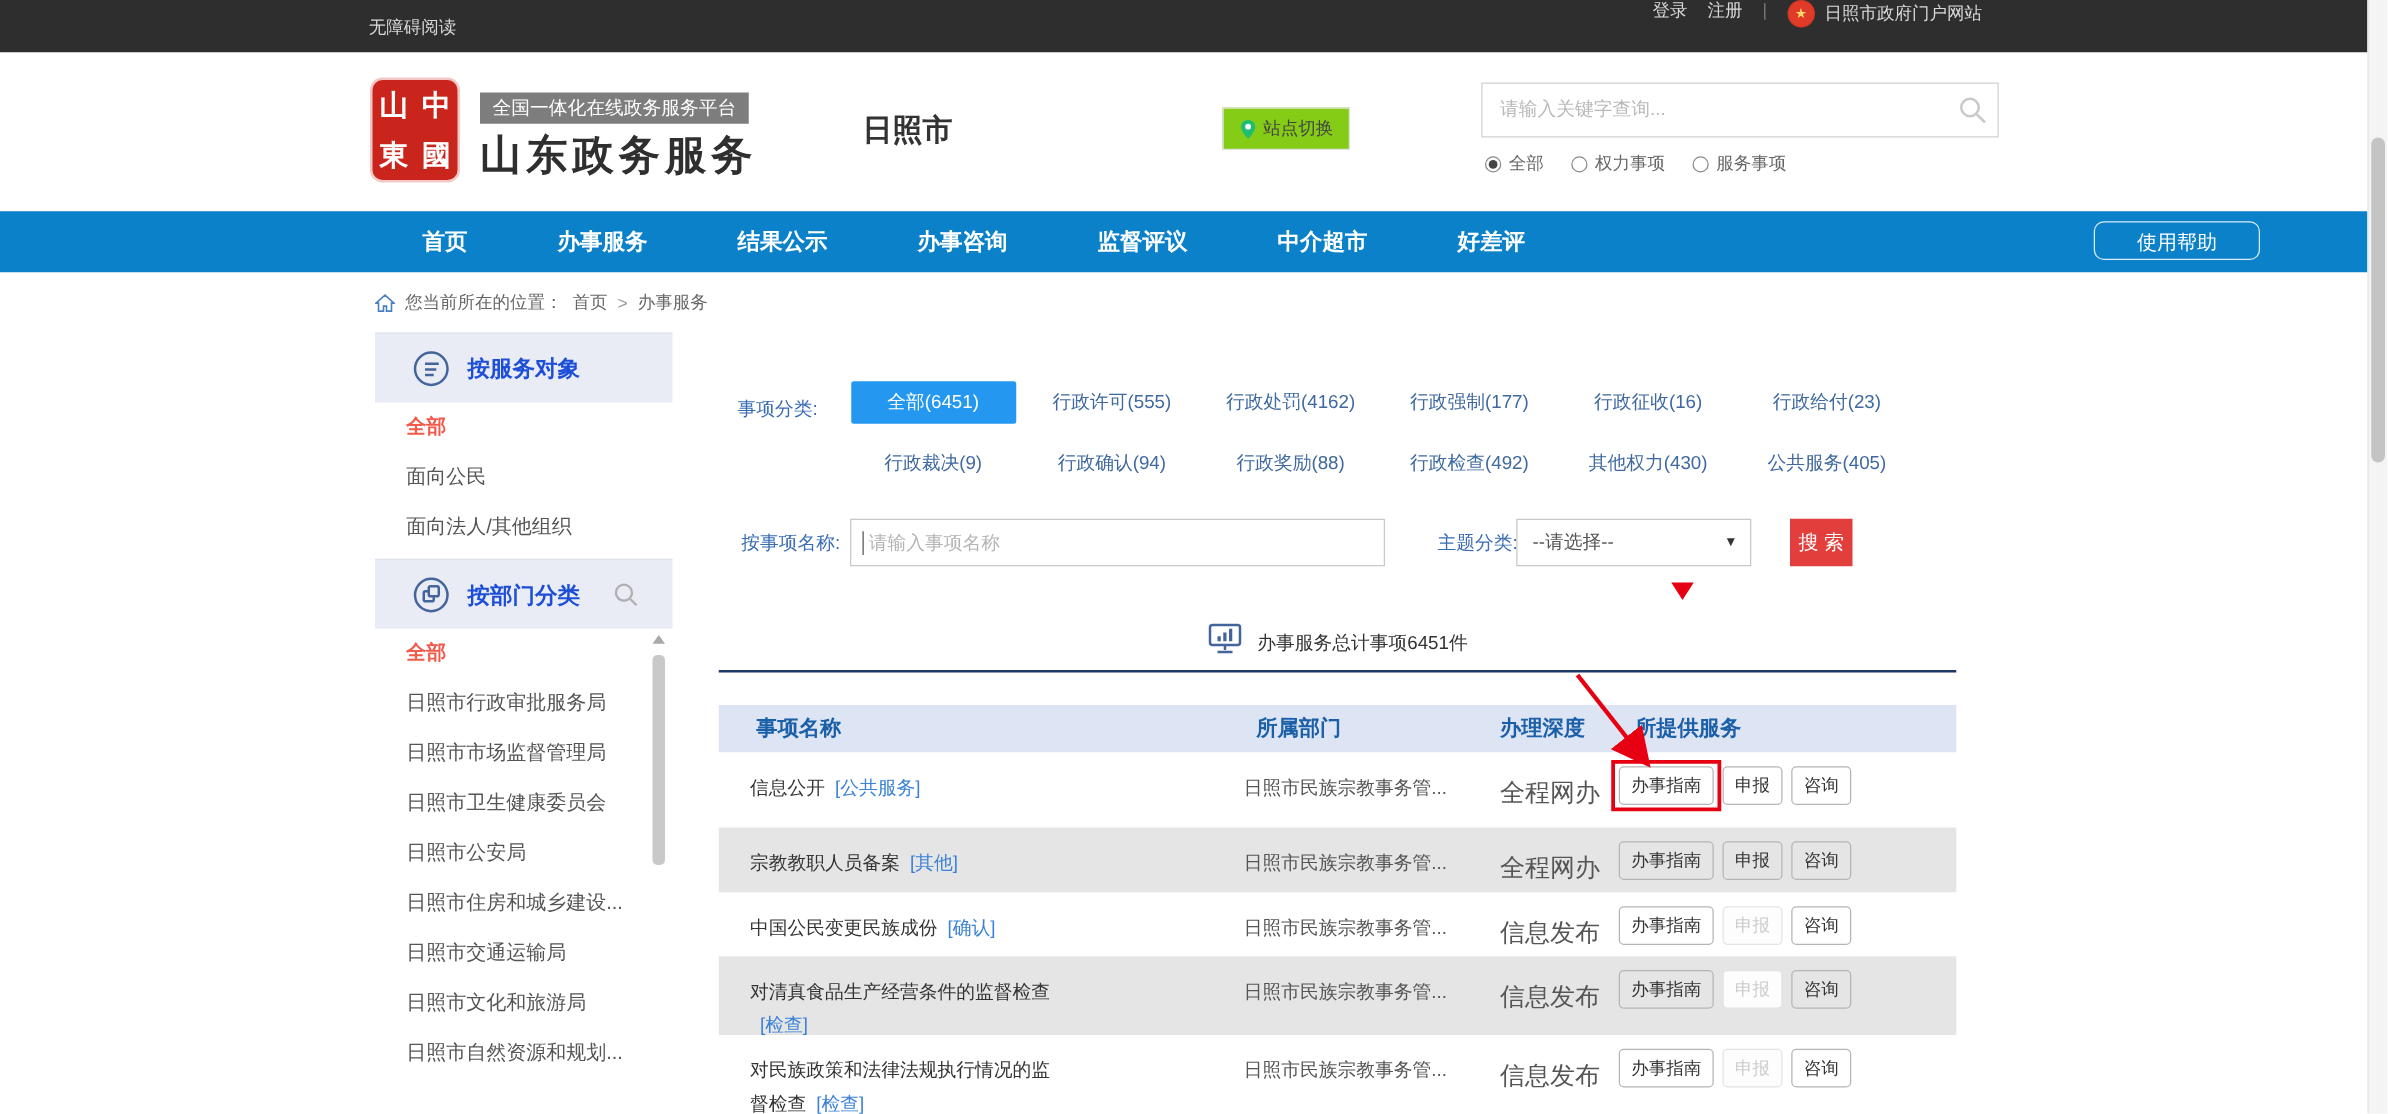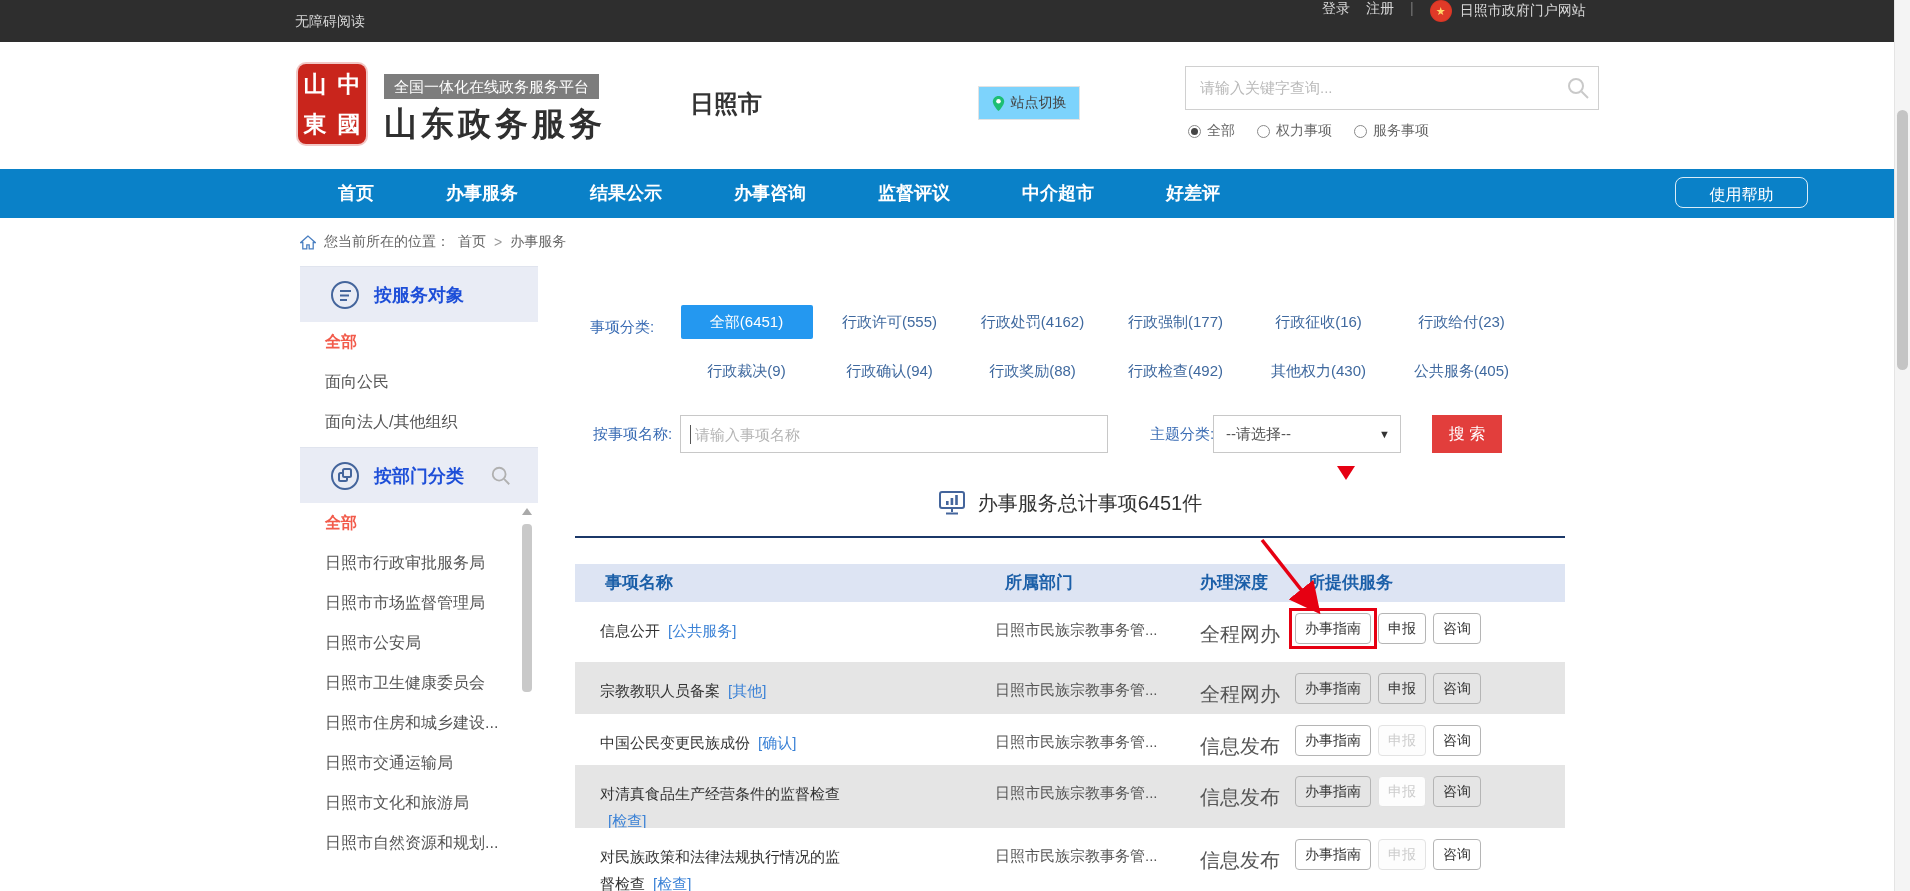--- a/index.html
+++ b/index.html
@@ -15,21 +15,21 @@
   .emblem{width:22px;height:22px;border-radius:50%;background:radial-gradient(#e03a28 60%,#b02015);display:flex;align-items:center;justify-content:center;color:#ffd76a;font-size:11px;line-height:1}
 
   
   .hdr{position:absolute;left:0;top:42px;width:1894px;height:127px;background:#fff}
   .seal{position:absolute;left:298px;top:22px;width:68px;height:80px;background:#c9251c;border-radius:8px;
         display:grid;grid-template-columns:1fr 1fr;grid-template-rows:1fr 1fr;align-items:center;justify-items:center;
         color:#fff;font-size:23px;font-weight:bold;box-shadow:0 0 0 2px rgba(201,37,28,.25)}
   .badge{position:absolute;left:384px;top:32px;height:25px;line-height:25px;background:#7d7d7d;color:#fff;font-size:15px;padding:0 10px}
   .brand{position:absolute;left:384px;top:60px;font-size:33px;font-weight:bold;color:#2f2f2f;letter-spacing:4px}
   .city{position:absolute;left:690px;top:46px;font-size:24px;font-weight:bold;color:#333}
-  .siteswitch{position:absolute;left:978px;top:44px;width:100px;height:32px;background:#7dd3fc;border:1px solid #e3e3e3;
+  .siteswitch{position:absolute;left:978px;top:44px;width:100px;height:32px;background:#84cc16;border:1px solid #e3e3e3;
               display:flex;align-items:center;justify-content:center;gap:6px;font-size:14px;color:#444;cursor:pointer}
   .bigsearch{position:absolute;left:1185px;top:24px;width:412px;height:42px;border:1px solid #d0d0d0;background:#fff}
   .bigsearch input{position:absolute;left:0;top:0;width:370px;height:40px;border:0;outline:none;padding:0 0 0 14px;font-size:15px;color:#333;background:transparent}
   .bigsearch input::placeholder{color:#b9b9b9}
   .bigsearch .mag{position:absolute;right:8px;top:9px}
   .scopes{position:absolute;left:1188px;top:80px;display:flex;align-items:center;gap:22px;font-size:14px;color:#666}
   .scope{display:flex;align-items:center;gap:6px;cursor:pointer}
   .radio{width:13px;height:13px;border:1px solid #8a8a8a;border-radius:50%;box-sizing:border-box;background:#fff}
   .radio.checked{position:relative}
   .radio.checked::after{content:'';position:absolute;left:2px;top:2px;width:7px;height:7px;border-radius:50%;background:#444}
@@ -74,23 +74,23 @@
   .searchrow{position:absolute;left:0;top:149px;width:990px;height:38px}
   .searchrow .nlbl{position:absolute;left:18px;top:10px}
   .nameinputwrap{position:absolute;left:105px;top:0;width:428px;height:38px;border:1px solid #c8c8c8;box-sizing:border-box;background:#fff}
   .nameinputwrap input{width:100%;height:100%;border:0;outline:none;padding:0 0 0 14px;font-size:15px;color:#333;box-sizing:border-box;background:transparent}
   .nameinputwrap input::placeholder{color:#b5b5b5}
   .caret{position:absolute;left:9px;top:9px;width:1px;height:19px;background:#555}
   .searchrow .tlbl{position:absolute;left:575px;top:10px}
   .select{position:absolute;left:638px;top:0;width:188px;height:38px;border:1px solid #c8c8c8;box-sizing:border-box;background:#fff;cursor:pointer}
   .select .val{position:absolute;left:12px;top:0;line-height:36px;font-size:15px;color:#555}
   .select .arr{position:absolute;right:10px;top:0;line-height:36px;font-size:11px;color:#333}
-  .sbtn{position:absolute;left:857px;top:0;width:70px;height:38px;background:#e23e3c;color:#fff;border:0;font-size:16px;cursor:pointer;font-family:inherit}
-
-  .totalrow{position:absolute;left:0;top:224px;width:990px;height:34px;display:flex;align-items:flex-start;justify-content:center;gap:12px;font-size:20px;color:#333}
+  .sbtn{position:absolute;left:857px;top:0;width:50px;height:38px;background:#e23e3c;color:#fff;border:0;font-size:16px;cursor:pointer;font-family:inherit}
+
+  .totalrow{position:absolute;left:0;top:224px;width:990px;height:34px;display:flex;align-items:flex-end;justify-content:center;gap:12px;font-size:15px;color:#333}
   .divider{position:absolute;left:0;top:270px;width:990px;height:2px;background:#1b3868}
 
   
   .table{position:absolute;left:0;top:298px;width:990px}
   .thead{position:relative;height:38px;background:#dde4f3}
   .thead .c{position:absolute;top:0;line-height:38px;font-size:17px;font-weight:bold;color:#1b5fa8}
   .c1{left:30px}.c2{left:430px}.c3{left:625px}.c4{left:733px}
   .trow{position:relative;background:#fff}
   .trow.alt{background:#e5e5e5}
   .trow .name{position:absolute;left:25px;top:15px;width:245px;font-size:15px;color:#333;line-height:27px}
@@ -227,22 +227,22 @@
       <svg width="22" height="22" viewBox="0 0 24 24">
           <circle cx="10" cy="10" r="7" fill="none" stroke="#b0b0b0" stroke-width="2"></circle>
           <line x1="15.5" y1="15.5" x2="21" y2="21" stroke="#b0b0b0" stroke-width="2"></line>
         </svg>
     </span>
   </div>
   <div class="deptlist">
     <div class="itm active">全部</div>
     <div class="itm">日照市行政审批服务局</div>
     <div class="itm">日照市市场监督管理局</div>
+    <div class="itm">日照市卫生健康委员会</div>
     <div class="itm">日照市公安局</div>
-    <div class="itm">日照市卫生健康委员会</div>
     <div class="itm">日照市住房和城乡建设...</div>
     <div class="itm">日照市交通运输局</div>
     <div class="itm">日照市文化和旅游局</div>
     <div class="itm">日照市自然资源和规划...</div>
     <div class="sscroll">
       <div class="up"></div>
       <div class="thumb"></div>
     </div>
   </div>
 </div>

